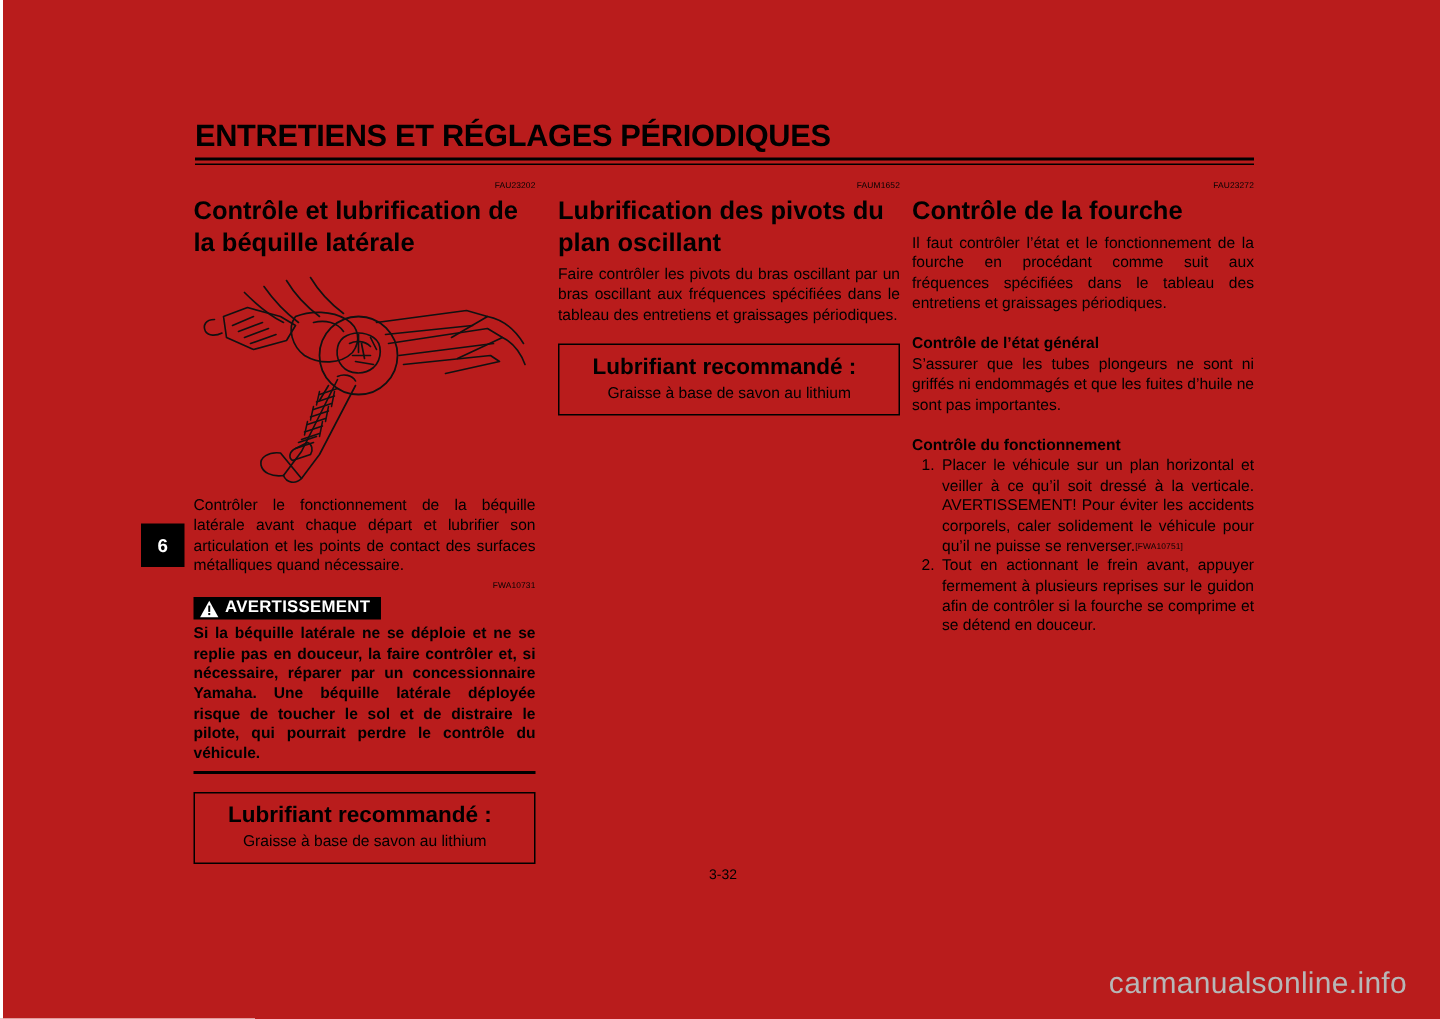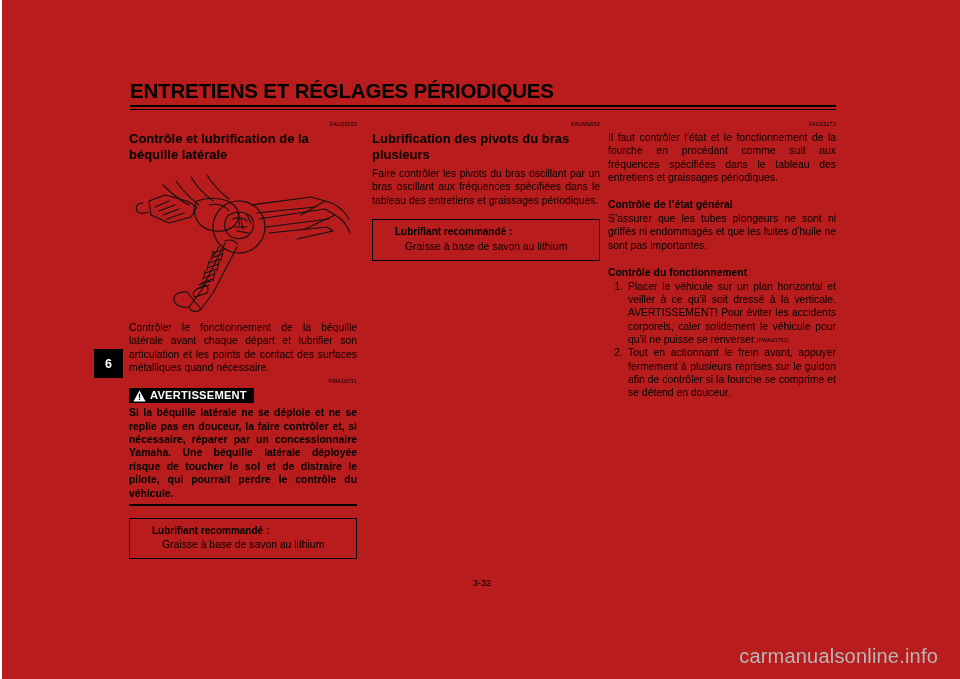--- a/index.html
+++ b/index.html
@@ -79,21 +79,21 @@
     font-size: 5.6px;
     letter-spacing: 0.1px;
     text-align: right;
     color: #000;
     line-height: 1;
     margin-bottom: 2px;
     height: 7px;
   }
 
   h2.sec-title {
-    font-size: 13px;
+    font-size: 17px;
     font-weight: bold;
     line-height: 1.23;
     margin: 0 0 4px 0;
   }
 
   h3.sub-title {
     font-size: 10.4px;
     font-weight: bold;
     line-height: 1.3;
     margin: 0 0 0 0;
@@ -169,21 +169,21 @@
   }
 
   
   .lub-box {
     border: 1.2px solid #000;
     padding: 6px 8px 7px 8px;
     margin-top: 12px;
     box-sizing: border-box;
   }
   .lub-title {
-    font-size: 10px;
+    font-size: 15px;
     font-weight: bold;
     margin: 0 0 1px 14px;
     line-height: 1.25;
   }
   .lub-value {
     font-size: 10.4px;
     margin: 0 0 0 24px;
     line-height: 1.25;
   }
 
@@ -349,34 +349,35 @@
     <div class="lub-box">
       <div class="lub-title">Lubrifiant recommandé :</div>
       <div class="lub-value">Graisse à base de savon au lithium</div>
     </div>
   </div>
 
   <div class="col" id="col-2">
 
     <div class="ref-code">FAUM1652</div>
 
-    <h2 class="sec-title">Lubrification des pivots du bras plusieurs</h2>
+    <h2 class="sec-title">Lubrification des pivots du plan oscillant</h2>
 
     <p class="body">Faire contrôler les pivots du bras oscillant par un bras oscillant aux fréquences spécifiées dans le tableau des entretiens et graissages périodiques.</p>
 
     <div class="lub-box">
       <div class="lub-title">Lubrifiant recommandé :</div>
       <div class="lub-value">Graisse à base de savon au lithium</div>
     </div>
   </div>
 
   <div class="col" id="col-3">
 
     <div class="ref-code">FAU23272</div>
 
+    <h2 class="sec-title">Contrôle de la fourche</h2>
 
     <p class="body">Il faut contrôler l’état et le fonctionnement de la fourche en procédant comme suit aux fréquences spécifiées dans le tableau des entretiens et graissages périodiques.</p>
 
     <div class="gap-m"></div>
 
     <h3 class="sub-title">Contrôle de l’état général</h3>
     <p class="body">S’assurer que les tubes plongeurs ne sont ni griffés ni endommagés et que les fuites d’huile ne sont pas importantes.</p>
 
     <div class="gap-m"></div>
 

